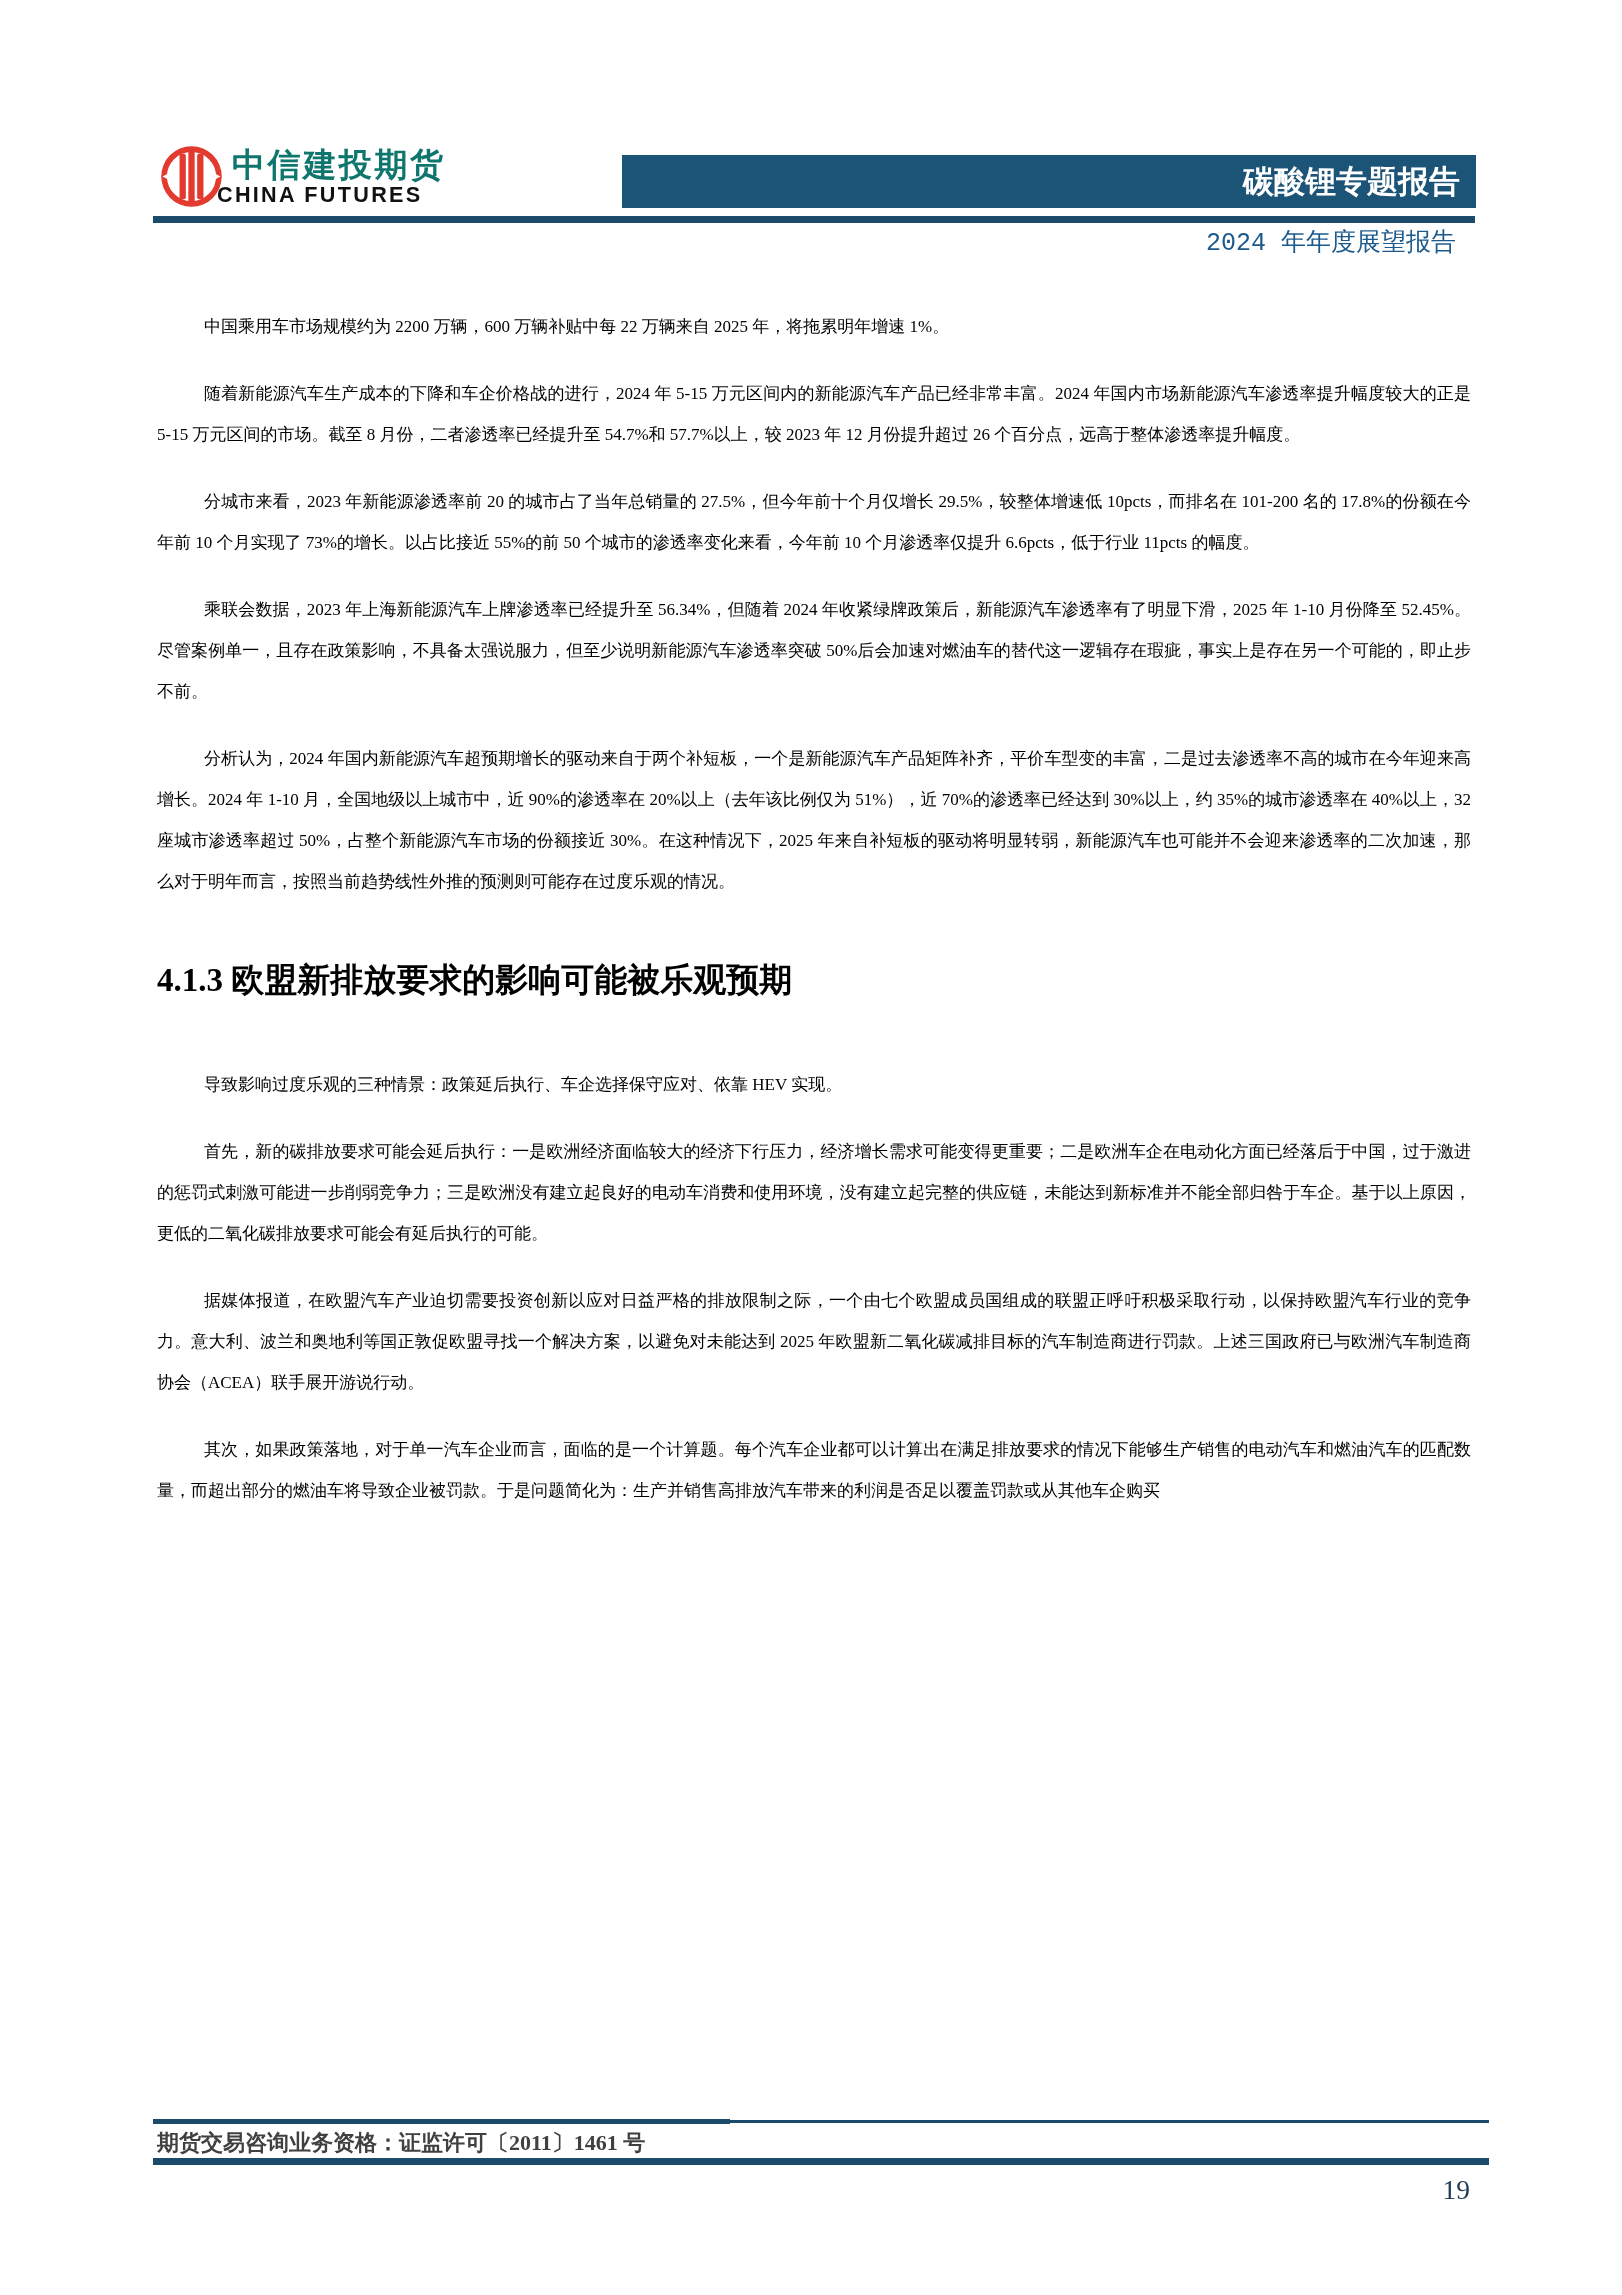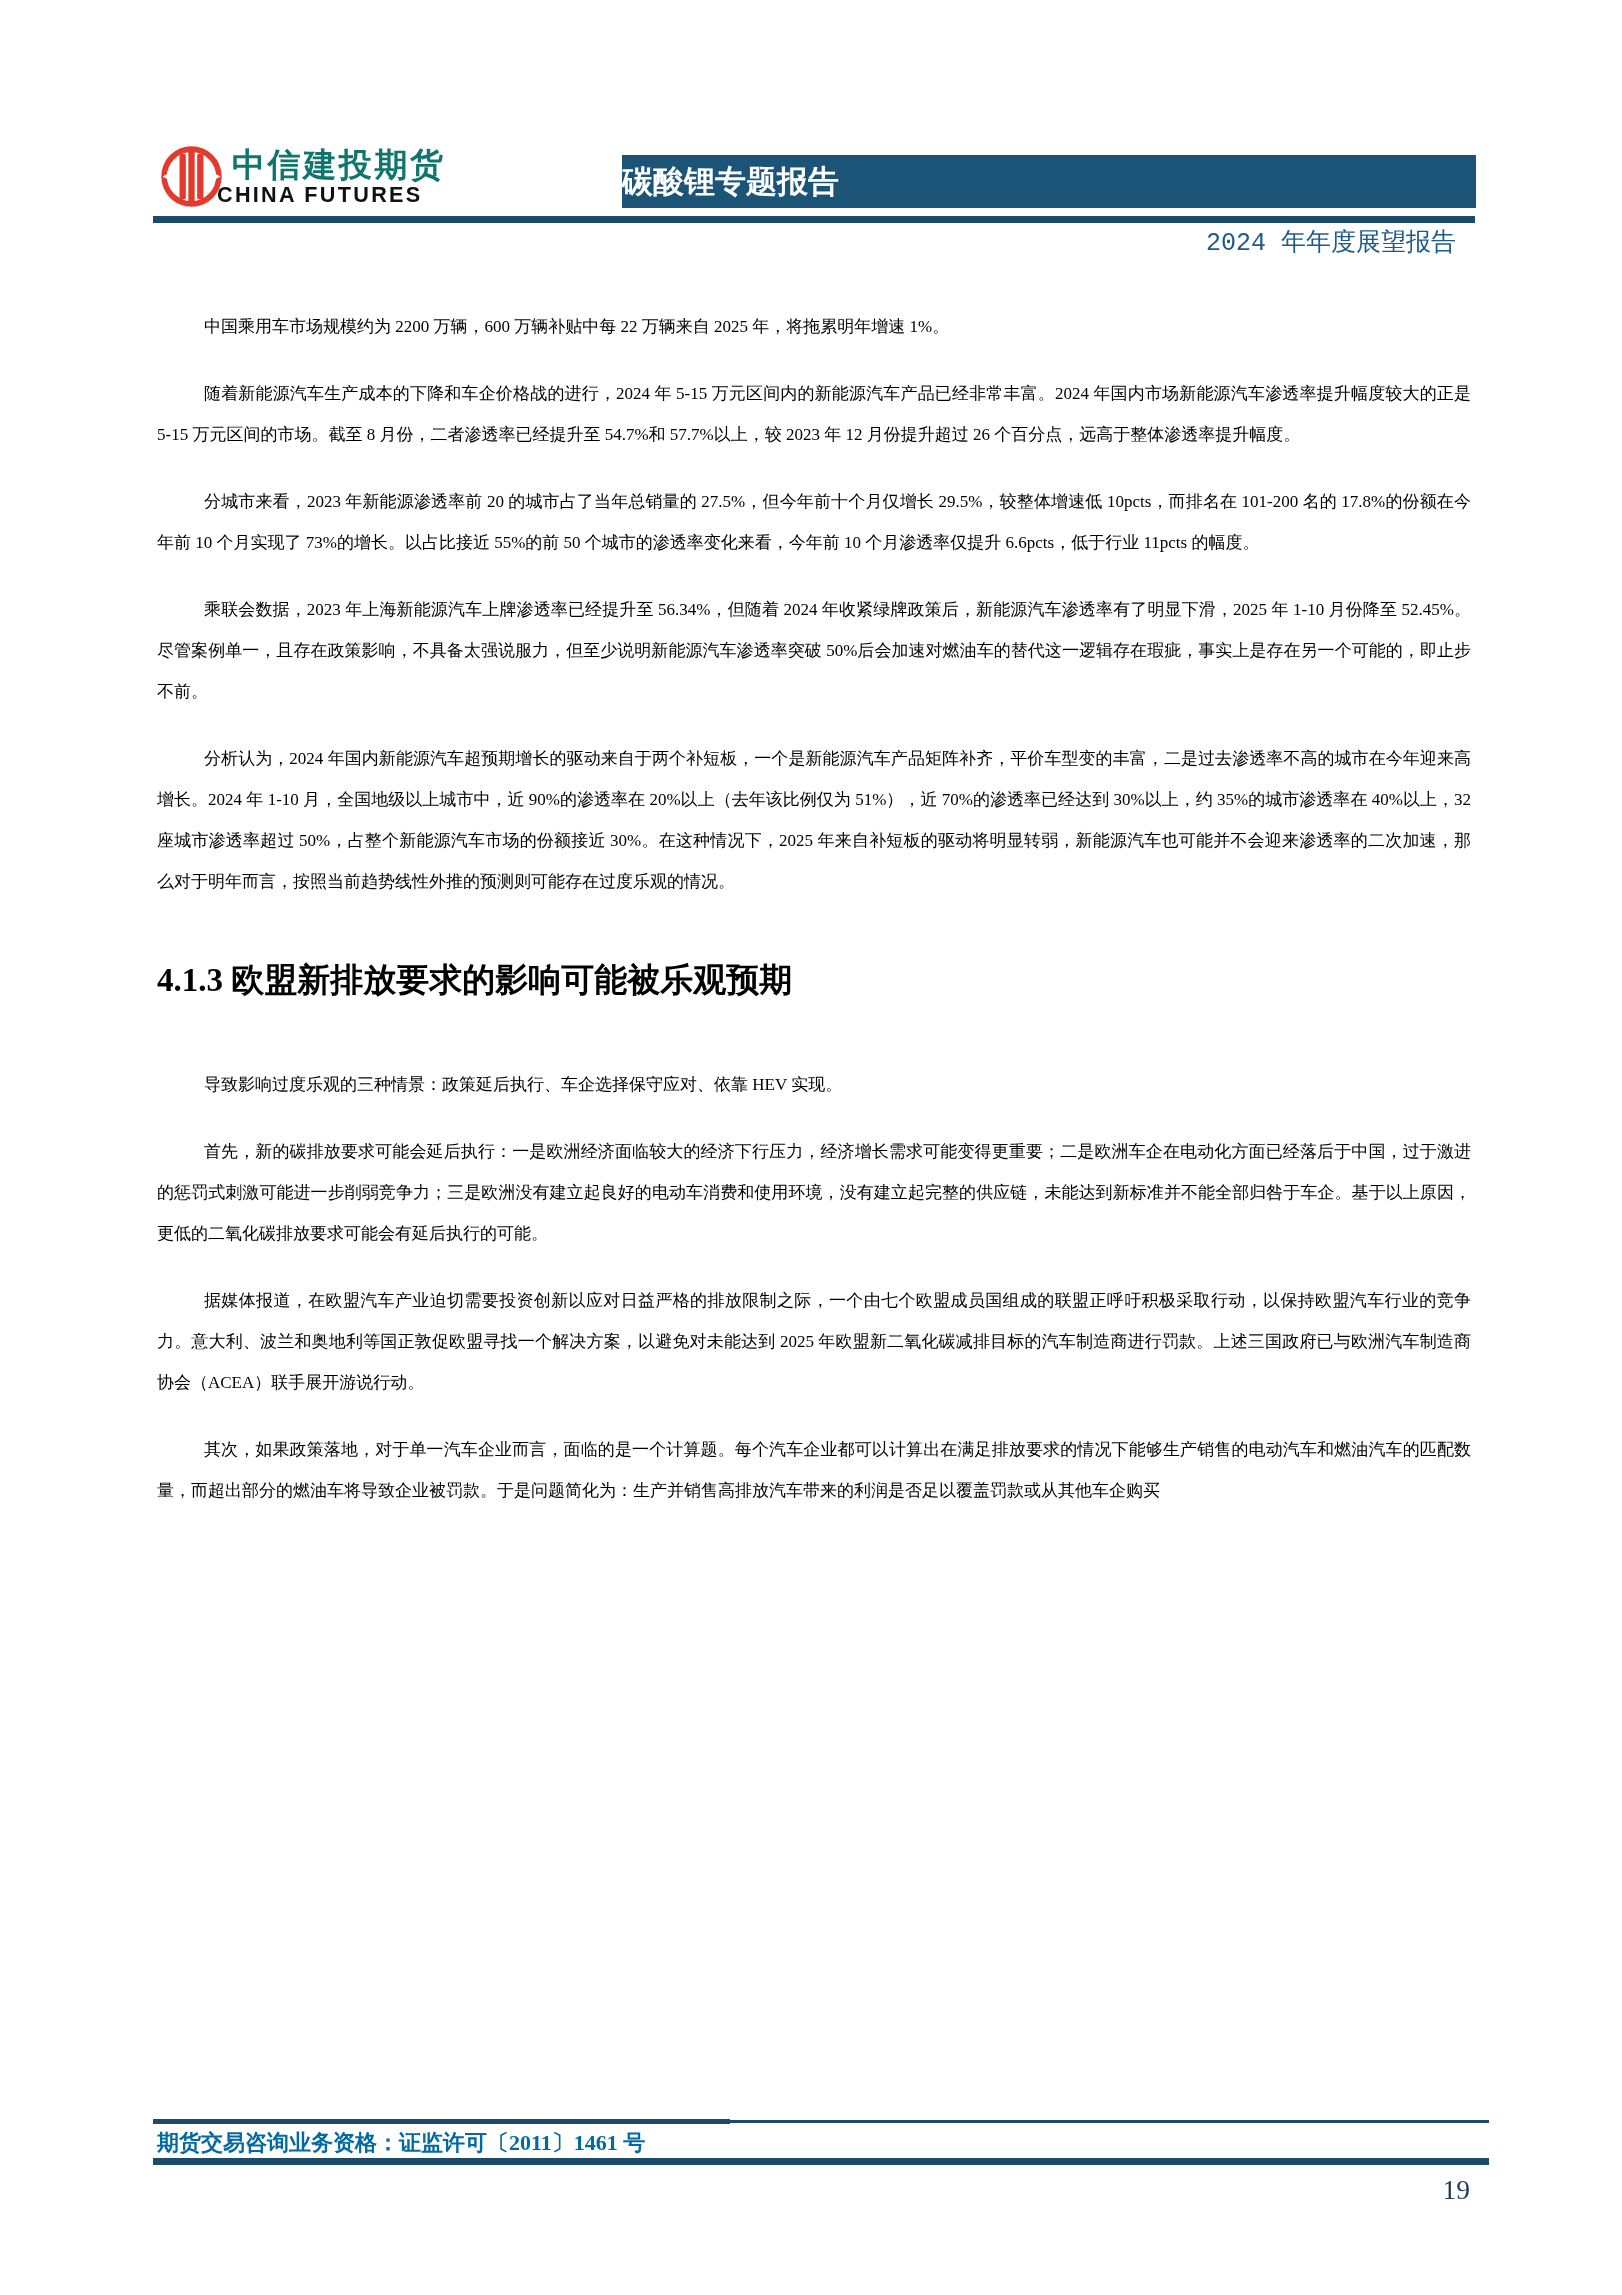--- a/index.html
+++ b/index.html
@@ -22,21 +22,21 @@
   .brand-en{
     position:absolute;left:217px;top:183px;
     font-family:"Liberation Sans","DejaVu Sans",sans-serif;
     font-weight:bold;font-size:21.6px;line-height:23.6px;letter-spacing:2.3px;color:#111;
   }
   .banner{
     position:absolute;left:622px;top:155px;width:854px;height:53px;
     background:var(--accent-navy);
     font-family:"Liberation Sans","DejaVu Sans",sans-serif;
     font-weight:bold;font-size:31px;line-height:53px;color:#fff;
-    padding-right:16px;box-sizing:border-box;
+    text-align:right;padding-right:16px;box-sizing:border-box;
   }
   .header-rule{
     position:absolute;left:153px;top:216px;width:1322px;height:6.5px;
     background:var(--rule-navy);
   }
   .subtitle{
     position:absolute;left:851px;top:230px;width:605px;
     font-family:Liberation Mono, monospace;
     font-weight:500;font-size:25px;line-height:27.5px;
     color:var(--subtitle-blue);text-align:right;
@@ -56,21 +56,21 @@
   }
   
   .footer-rule-top{
     position:absolute;left:153px;top:2119px;width:1336px;
     display:flex;align-items:flex-start;
   }
   .footer-rule-top .seg-thick{width:577px;height:5.2px;background:var(--rule-navy);}
   .footer-rule-top .seg-thin{flex:1;height:3.3px;margin-top:0.7px;background:var(--rule-navy);}
   .license{
     position:absolute;left:157px;top:2128px;
-    font-weight:bold;font-size:22px;line-height:29px;color:#0369a1;
+    font-weight:bold;font-size:22px;line-height:29px;color:#404040;
   }
   .footer-rule-bottom{
     position:absolute;left:153px;top:2158px;width:1336px;height:7.2px;
     background:var(--rule-navy);
   }
   .pageno{
     position:absolute;left:1339px;top:2175px;width:131px;
     font-size:27.5px;line-height:30px;text-align:right;
     color:var(--pageno-color);
   }

